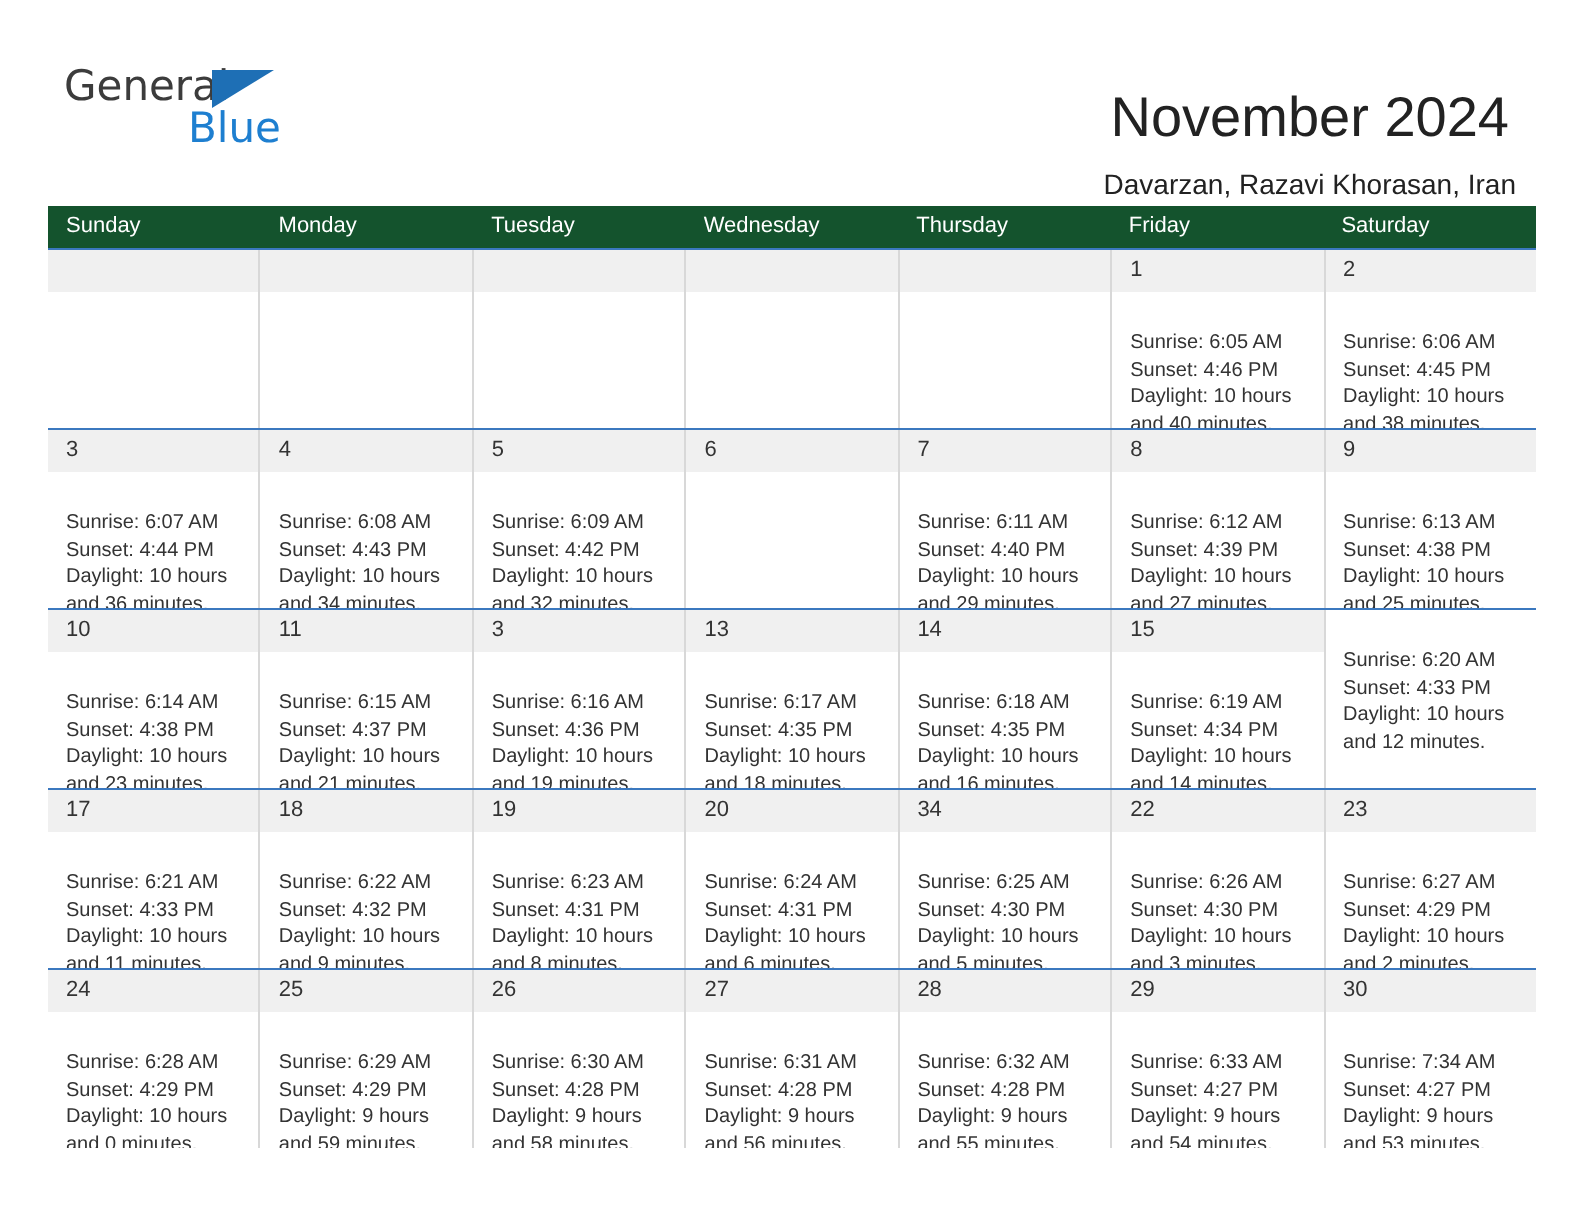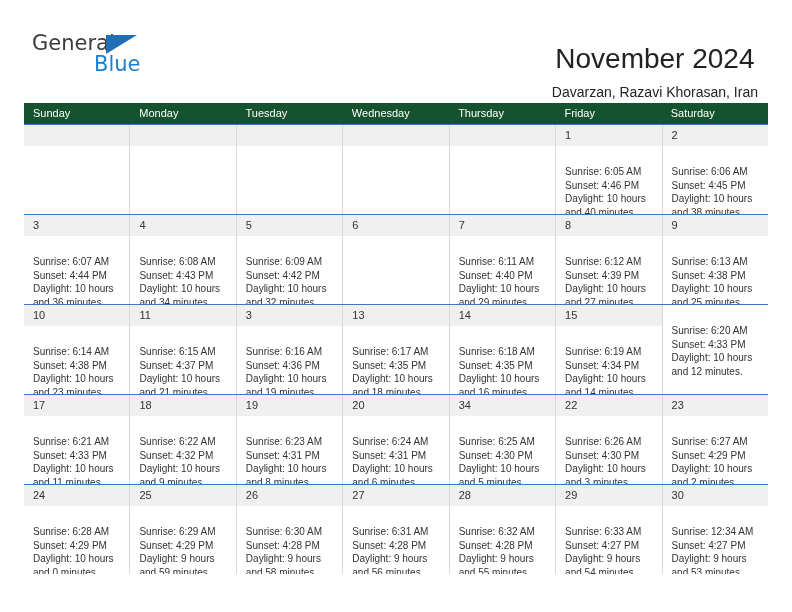--- a/index.html
+++ b/index.html
@@ -462,21 +462,21 @@
         <div class="daynum-band">29</div>
         <div class="info">
           <div>Sunrise: 6:33 AM</div>
           <div>Sunset: 4:27 PM</div>
           <div class="dl">Daylight: 9 hours and 54 minutes.</div>
         </div>
       </div>
       <div class="cell">
         <div class="daynum-band">30</div>
         <div class="info">
-          <div>Sunrise: 12:34 AM</div>
+          <div>Sunrise: 7:34 AM</div>
           <div>Sunset: 4:27 PM</div>
           <div class="dl">Daylight: 9 hours and 53 minutes.</div>
         </div>
       </div>
     </div>
 
   </div>
 </div>
 
 </body></html>

